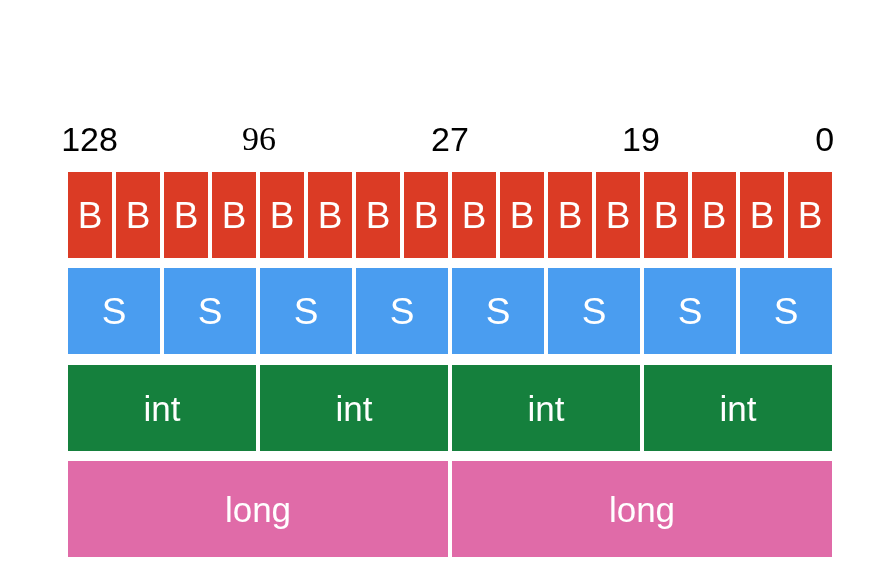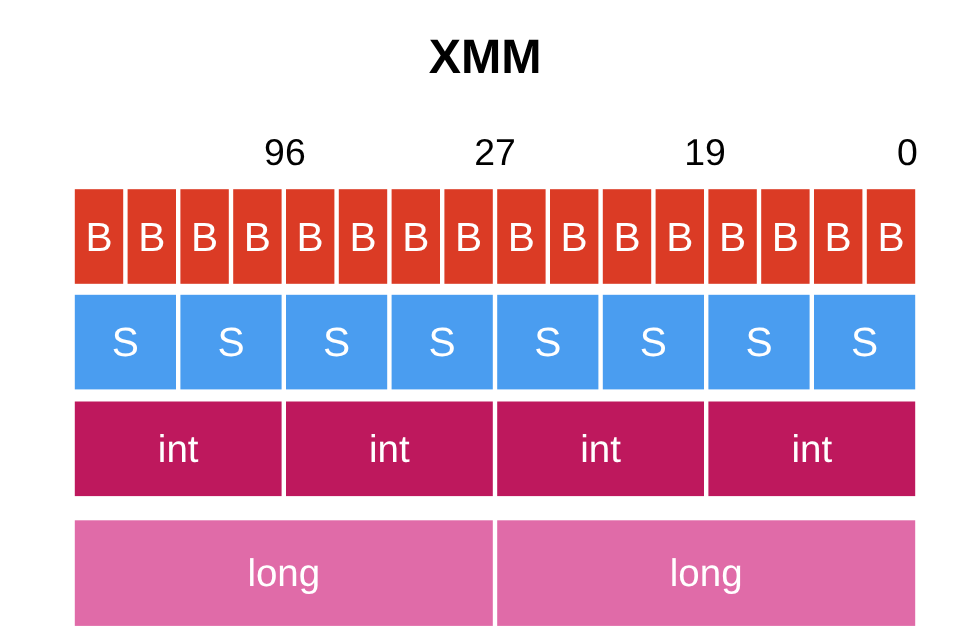--- a/index.html
+++ b/index.html
@@ -58,21 +58,21 @@
   
   .reg-row {
     position: absolute;
     left: 68px;
     width: 764px;
     display: flex;
   }
   .row-byte  { top: 172px; height: 86px; }
   .row-short { top: 268px; height: 86px; }
   .row-int   { top: 365px; height: 86px; }
-  .row-long  { top: 461px; height: 96px; margin-top: 12px; }
+  .row-long  { top: 461px; height: 96px; }
 
   .cell {
     height: 100%;
     box-sizing: border-box;
     display: flex;
     align-items: center;
     justify-content: center;
     color: #ffffff;
     line-height: 1;
     overflow: hidden;
@@ -80,32 +80,32 @@
 
   .row-byte  .cell { font-size: 37px; margin-right: 4px; }
   .row-short .cell { font-size: 37px; margin-right: 4px; }
   .row-int   .cell { font-size: 35px; margin-right: 4px; }
   .row-long  .cell { font-size: 35px; margin-right: 4px; }
 
   .reg-row .cell:last-child { margin-right: 0; }
 
   .cell-byte  { background: #db3b25; }
   .cell-short { background: #4a9df0; }
-  .cell-int   { background: #be185d; text-align: center; }
+  .cell-int   { background: #15803d; text-align: center; }
   .cell-long  { background: #e06ba8; }
 </style>
 </head>
 <body>
 
 <div id="diagram">
 
-  <div class="title">XMM</div>
 
   <div class="ruler">
-      <div class="ruler-tick" style="left: 25%;">96</div>
+      <div class="ruler-tick" style="left: 0%; transform: translateX(-12%);">128</div>
+      <div class="ruler-tick" style="left: 25%; font-family: Liberation Serif, serif;">96</div>
       <div class="ruler-tick" style="left: 50%;">27</div>
       <div class="ruler-tick" style="left: 75%;">19</div>
       <div class="ruler-tick" style="left: 100%; transform: translateX(-88%);">0</div>
     </div>
 
   <div class="reg-row row-byte">
       <div class="cell cell-byte" style="flex: 1 1 0px;">B</div>
       <div class="cell cell-byte" style="flex: 1 1 0px;">B</div>
       <div class="cell cell-byte" style="flex: 1 1 0px;">B</div>
       <div class="cell cell-byte" style="flex: 1 1 0px;">B</div>

